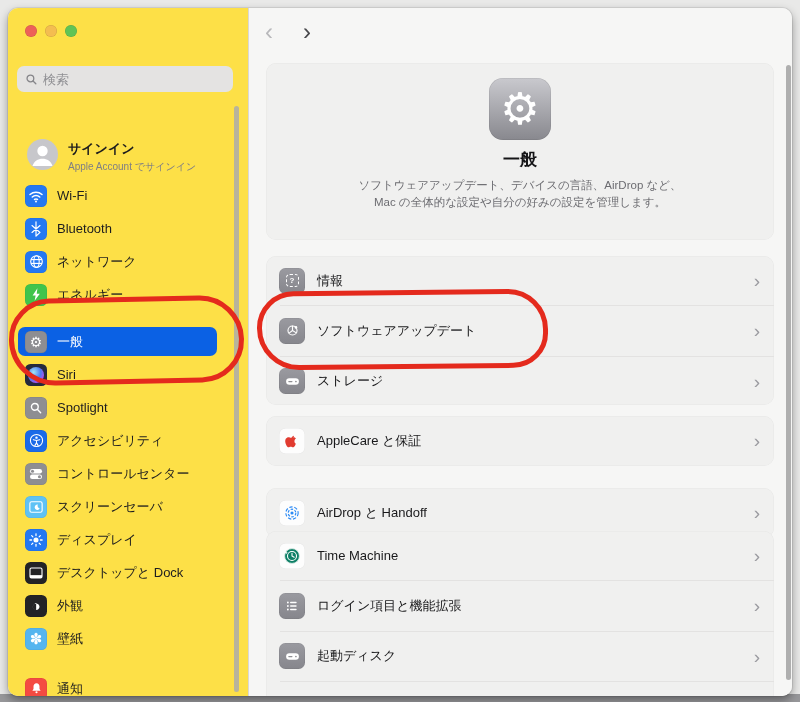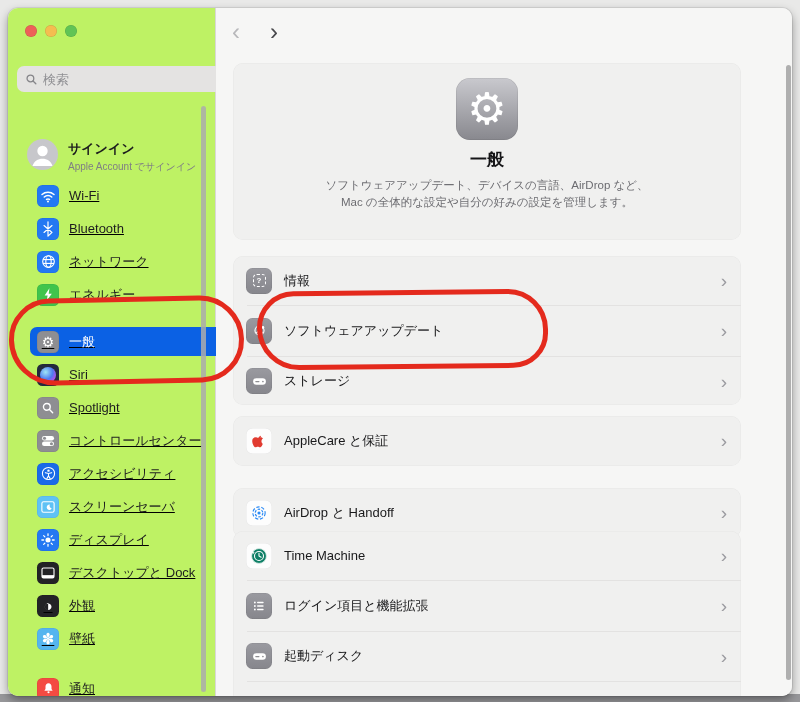--- a/index.html
+++ b/index.html
@@ -5,37 +5,37 @@
   * { margin:0; padding:0; box-sizing:border-box; }
   html,body { width:800px; height:702px; }
   body { font-family:"Liberation Sans","DejaVu Sans",sans-serif; background:#e9e9e8; }
   .page { position:relative; width:800px; height:702px; overflow:hidden; background:#e9e9e8; }
   .bottom-strip { position:absolute; left:0; top:694px; width:800px; height:8px; background:#97979a; }
   .window { position:absolute; left:8px; top:8px; width:784px; height:688px; border-radius:10px;
             background:#f6f6f5; overflow:hidden; display:flex;
             box-shadow:0 4px 10px rgba(0,0,0,.38), 0 0 0 1px rgba(0,0,0,.07); }
 
   
-  .sidebar { position:relative; width:208px; flex:none; background:#bef264; border-right:1px solid #d8d7d6; }
+  .sidebar { position:relative; width:241px; flex:none; background:#fde047; border-right:1px solid #d8d7d6; }
   .traffic { position:absolute; left:17px; top:17px; display:flex; gap:8px; }
   .light { width:12px; height:12px; border-radius:50%; box-shadow:inset 0 0 0 .5px rgba(0,0,0,.15); }
   .light.red{ background:#ed6158; } .light.yellow{ background:#f4bd50; } .light.green{ background:#61c455; }
 
   .search { position:absolute; left:9px; top:58px; width:216px; height:26px; border-radius:7px;
             background:#e4e3e2; display:flex; align-items:center; padding:0 8px; gap:5px; }
   .search input { flex:1; border:0; outline:0; background:transparent; font-size:13px; color:#3c3c40;
                   font-family:inherit; }
   .search input::placeholder { color:#8e8e92; }
 
   .signin { position:absolute; left:19px; top:103px; display:flex; gap:10px;margin-top:28px; }
   .avatar { width:31px; height:31px; border-radius:50%; background:#c7c7cb; overflow:hidden; flex:none; }
   .signin-title { font-size:13px; font-weight:bold; color:#1b1b1d; margin-top:1px; }
   .signin-sub { font-size:10px; color:#7f7f84; line-height:1.32; width:148px; margin-top:2px; }
 
-  .nav { position:absolute; left:22px; width:199px;text-decoration:underline; }
+  .nav { position:absolute; left:10px; width:199px; }
   .nav-a { top:171px; } .nav-b { top:317px; } .nav-c { top:664px; }
   .nav-row { height:33px; display:flex; align-items:center; gap:10px; padding-left:7px; border-radius:7px; }
   .nav-row .lbl { font-size:13px; color:#1d1d1f; white-space:nowrap; }
   .nav-row.selected { height:29px; margin:2px 0; color:#fff; }
   .nav-row.selected .lbl { color:#fff; font-weight:500; }
 
   .sicon { width:22px; height:22px; border-radius:5.5px; flex:none; display:flex; align-items:center;
            justify-content:center; color:#fff; overflow:hidden;
            box-shadow:inset 0 0 0 .5px rgba(0,0,0,.08); }
   .t-blue{ background:#2478f2; } .t-blue2{ background:#1a6ae8; } .t-green{ background:#40c44c; }
@@ -182,39 +182,39 @@
         <div class="nav-row">
           <span class="sicon t-gray">
             <svg width="14" height="14" viewBox="0 0 24 24" fill="none" stroke="#fff" stroke-width="2.4" stroke-linecap="round">
               <circle cx="10" cy="10" r="5.8"></circle>
                 <line x1="14.6" y1="14.6" x2="20" y2="20"></line>
             </svg>
           </span>
           <span class="lbl">Spotlight</span>
         </div>
         <div class="nav-row">
+          <span class="sicon t-blue2">
+            <svg width="17" height="17" viewBox="0 0 24 24" fill="none" stroke="#fff" stroke-width="1.5" stroke-linecap="round">
+              <circle cx="12" cy="12" r="8.6"></circle>
+                <circle cx="12" cy="8" r="1.7" fill="#fff" stroke="none"></circle>
+              <path d="M7.5 10.8 12 12l4.5-1.2M12 12v3.4M12 15.4l-2.4 3.8M12 15.4l2.4 3.8"></path>
+            </svg>
+          </span>
+          <span class="lbl">アクセシビリティ</span>
+        </div>
+        <div class="nav-row">
           <span class="sicon t-gray">
             <svg width="16" height="16" viewBox="0 0 24 24">
               <rect x="3" y="4.6" width="18" height="6.6" rx="3.3" fill="#fff"></rect>
               <circle cx="6.8" cy="7.9" r="2.3" fill="#8e8e92"></circle>
               <rect x="3" y="12.8" width="18" height="6.6" rx="3.3" fill="#fff"></rect>
               <circle cx="17.2" cy="16.1" r="2.3" fill="#8e8e92"></circle>
             </svg>
           </span>
           <span class="lbl">コントロールセンター</span>
-        </div>
-        <div class="nav-row">
-          <span class="sicon t-blue2">
-            <svg width="17" height="17" viewBox="0 0 24 24" fill="none" stroke="#fff" stroke-width="1.5" stroke-linecap="round">
-              <circle cx="12" cy="12" r="8.6"></circle>
-                <circle cx="12" cy="8" r="1.7" fill="#fff" stroke="none"></circle>
-              <path d="M7.5 10.8 12 12l4.5-1.2M12 12v3.4M12 15.4l-2.4 3.8M12 15.4l2.4 3.8"></path>
-            </svg>
-          </span>
-          <span class="lbl">アクセシビリティ</span>
         </div>
         <div class="nav-row">
           <span class="sicon t-cyan">
             <svg width="16" height="16" viewBox="0 0 24 24" fill="none" stroke="#fff" stroke-width="1.7">
               <rect x="2.8" y="4.2" width="18.4" height="15.6" rx="2.6"></rect>
               <path d="M14.8 8.2a4.1 4.1 0 1 0 2.9 6.2 4.6 4.6 0 0 1-2.9-6.2z" fill="#fff" stroke="none"></path>
             </svg>
           </span>
           <span class="lbl">スクリーンセーバ</span>
         </div>

